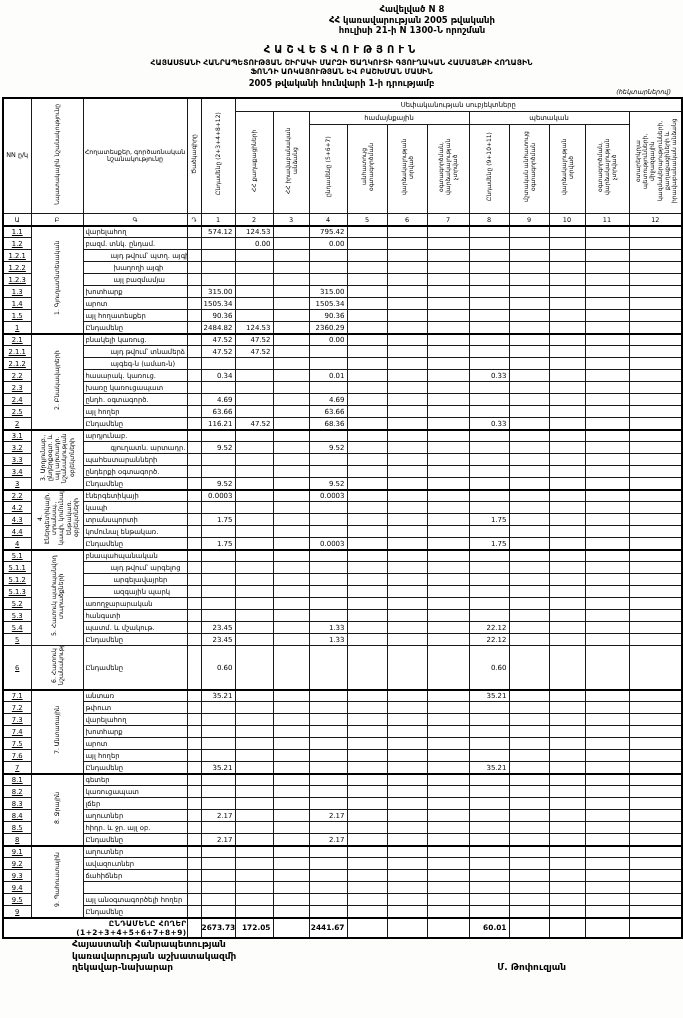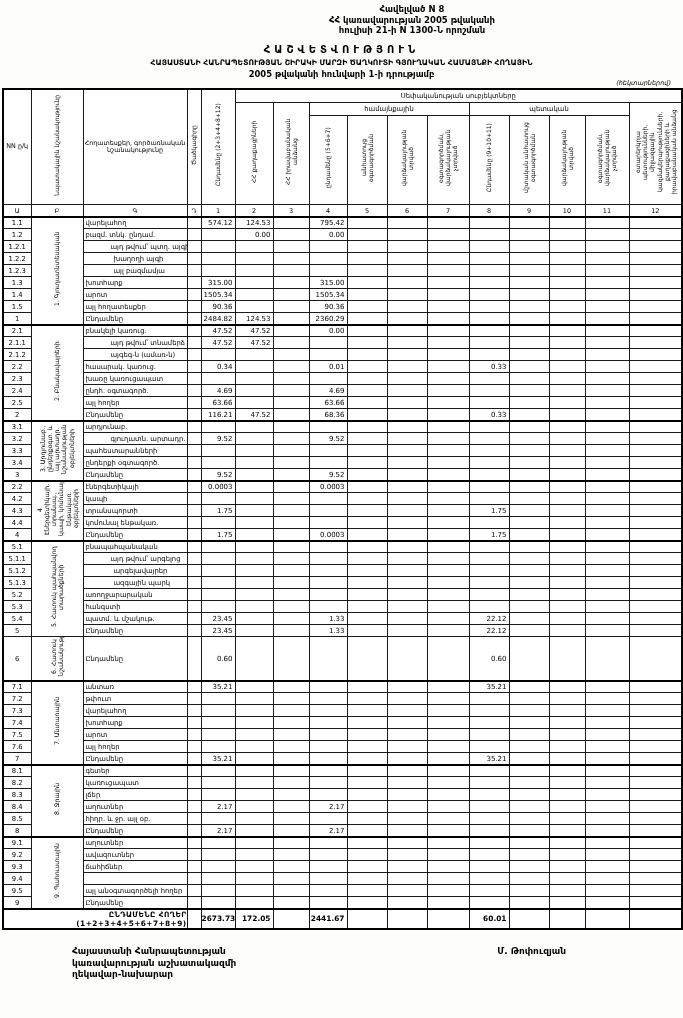--- a/index.html
+++ b/index.html
@@ -29,53 +29,54 @@
   .grp{font-size:6.8px;}
   .hh{font-size:6.4px;line-height:1.15;}
   .vh{writing-mode:vertical-rl;transform:rotate(180deg);display:inline-block;
       font-size:6px;line-height:1.2;white-space:normal;}
   .vh.h1{height:106px;} .vh.h2{height:94px;} .vh.h3{height:80px;}
   .idxrow{height:12px;}
   .idxrow td{font-size:6.5px;text-align:center;}
 
   tbody tr{height:12px;}
   tbody tr.tall{height:44px;}
-  .num{font-size:6.8px;text-align:center;}
+  .num{font-size:6.8px;text-align:center;text-decoration:underline;}
   .name{font-size:6.8px;text-align:left;padding-left:2px;white-space:nowrap;}
   .name.ind1{padding-left:27px;}
   .name.ind2{padding-left:30px;}
   .val{font-size:7px;text-align:right;padding-right:2px;white-space:nowrap;}
   .code{background:#fff;}
   .glabel{text-align:center;overflow:hidden;}
   .vh2{writing-mode:vertical-rl;transform:rotate(180deg);display:inline-block;
        font-size:6.2px;line-height:1.15;white-space:normal;}
   tr.gstart td{border-top:2px solid #000;}
   tr.trow td{border-top:1.5px solid #000;}
   tr.grand td{border-top:2px solid #000;border-bottom:2px solid #000;font-weight:bold;}
   tr.grand{height:15px;}
   .gtlabel{font-size:7.4px;text-align:right;letter-spacing:0.4px;padding-left:36px;}
   tr.grand .val{font-size:7.4px;}
 
-  .footer{display:flex;justify-content:space-between;
-          margin-top:16px;padding:0 115px 0 70px;font-weight:bold;font-size:9px;line-height:1.3;gap:32px;}
+  .footer{display:flex;justify-content:space-between;align-items:flex-end;
+          padding:0 115px 0 70px;font-weight:bold;font-size:9px;line-height:1.3;gap:32px;}
 </style>
 </head>
 <body>
 
 <div class="page">
 
   <div class="appendix">
     <div>Հավելված N 8</div>
     <div>ՀՀ կառավարության 2005 թվականի</div>
     <div>հուլիսի 21-ի N 1300-Ն որոշման</div>
   </div>
 
   <div class="titles">
     <div class="t-main">ՀԱՇՎԵՏՎՈՒԹՅՈՒՆ</div>
     <div class="t-l2">ՀԱՅԱՍՏԱՆԻ ՀԱՆՐԱՊԵՏՈՒԹՅԱՆ ՇԻՐԱԿԻ ՄԱՐԶԻ ԾԱՂԿՈՒՏԻ ԳՅՈՒՂԱԿԱՆ ՀԱՄԱՅՆՔԻ ՀՈՂԱՅԻՆ</div>
+    <div class="t-l3">ՖՈՆԴԻ ԱՌԿԱՅՈՒԹՅԱՆ ԵՎ ԲԱՇԽՄԱՆ ՄԱՍԻՆ</div>
     <div class="t-l4">2005 թվականի հունվարի 1-ի դրությամբ</div>
   </div>
 
   <div class="unit-note">(հեկտարներով)</div>
 
   <table>
     <colgroup>
       <col style="width:28px">
         <col style="width:52px">
         <col style="width:104px">

